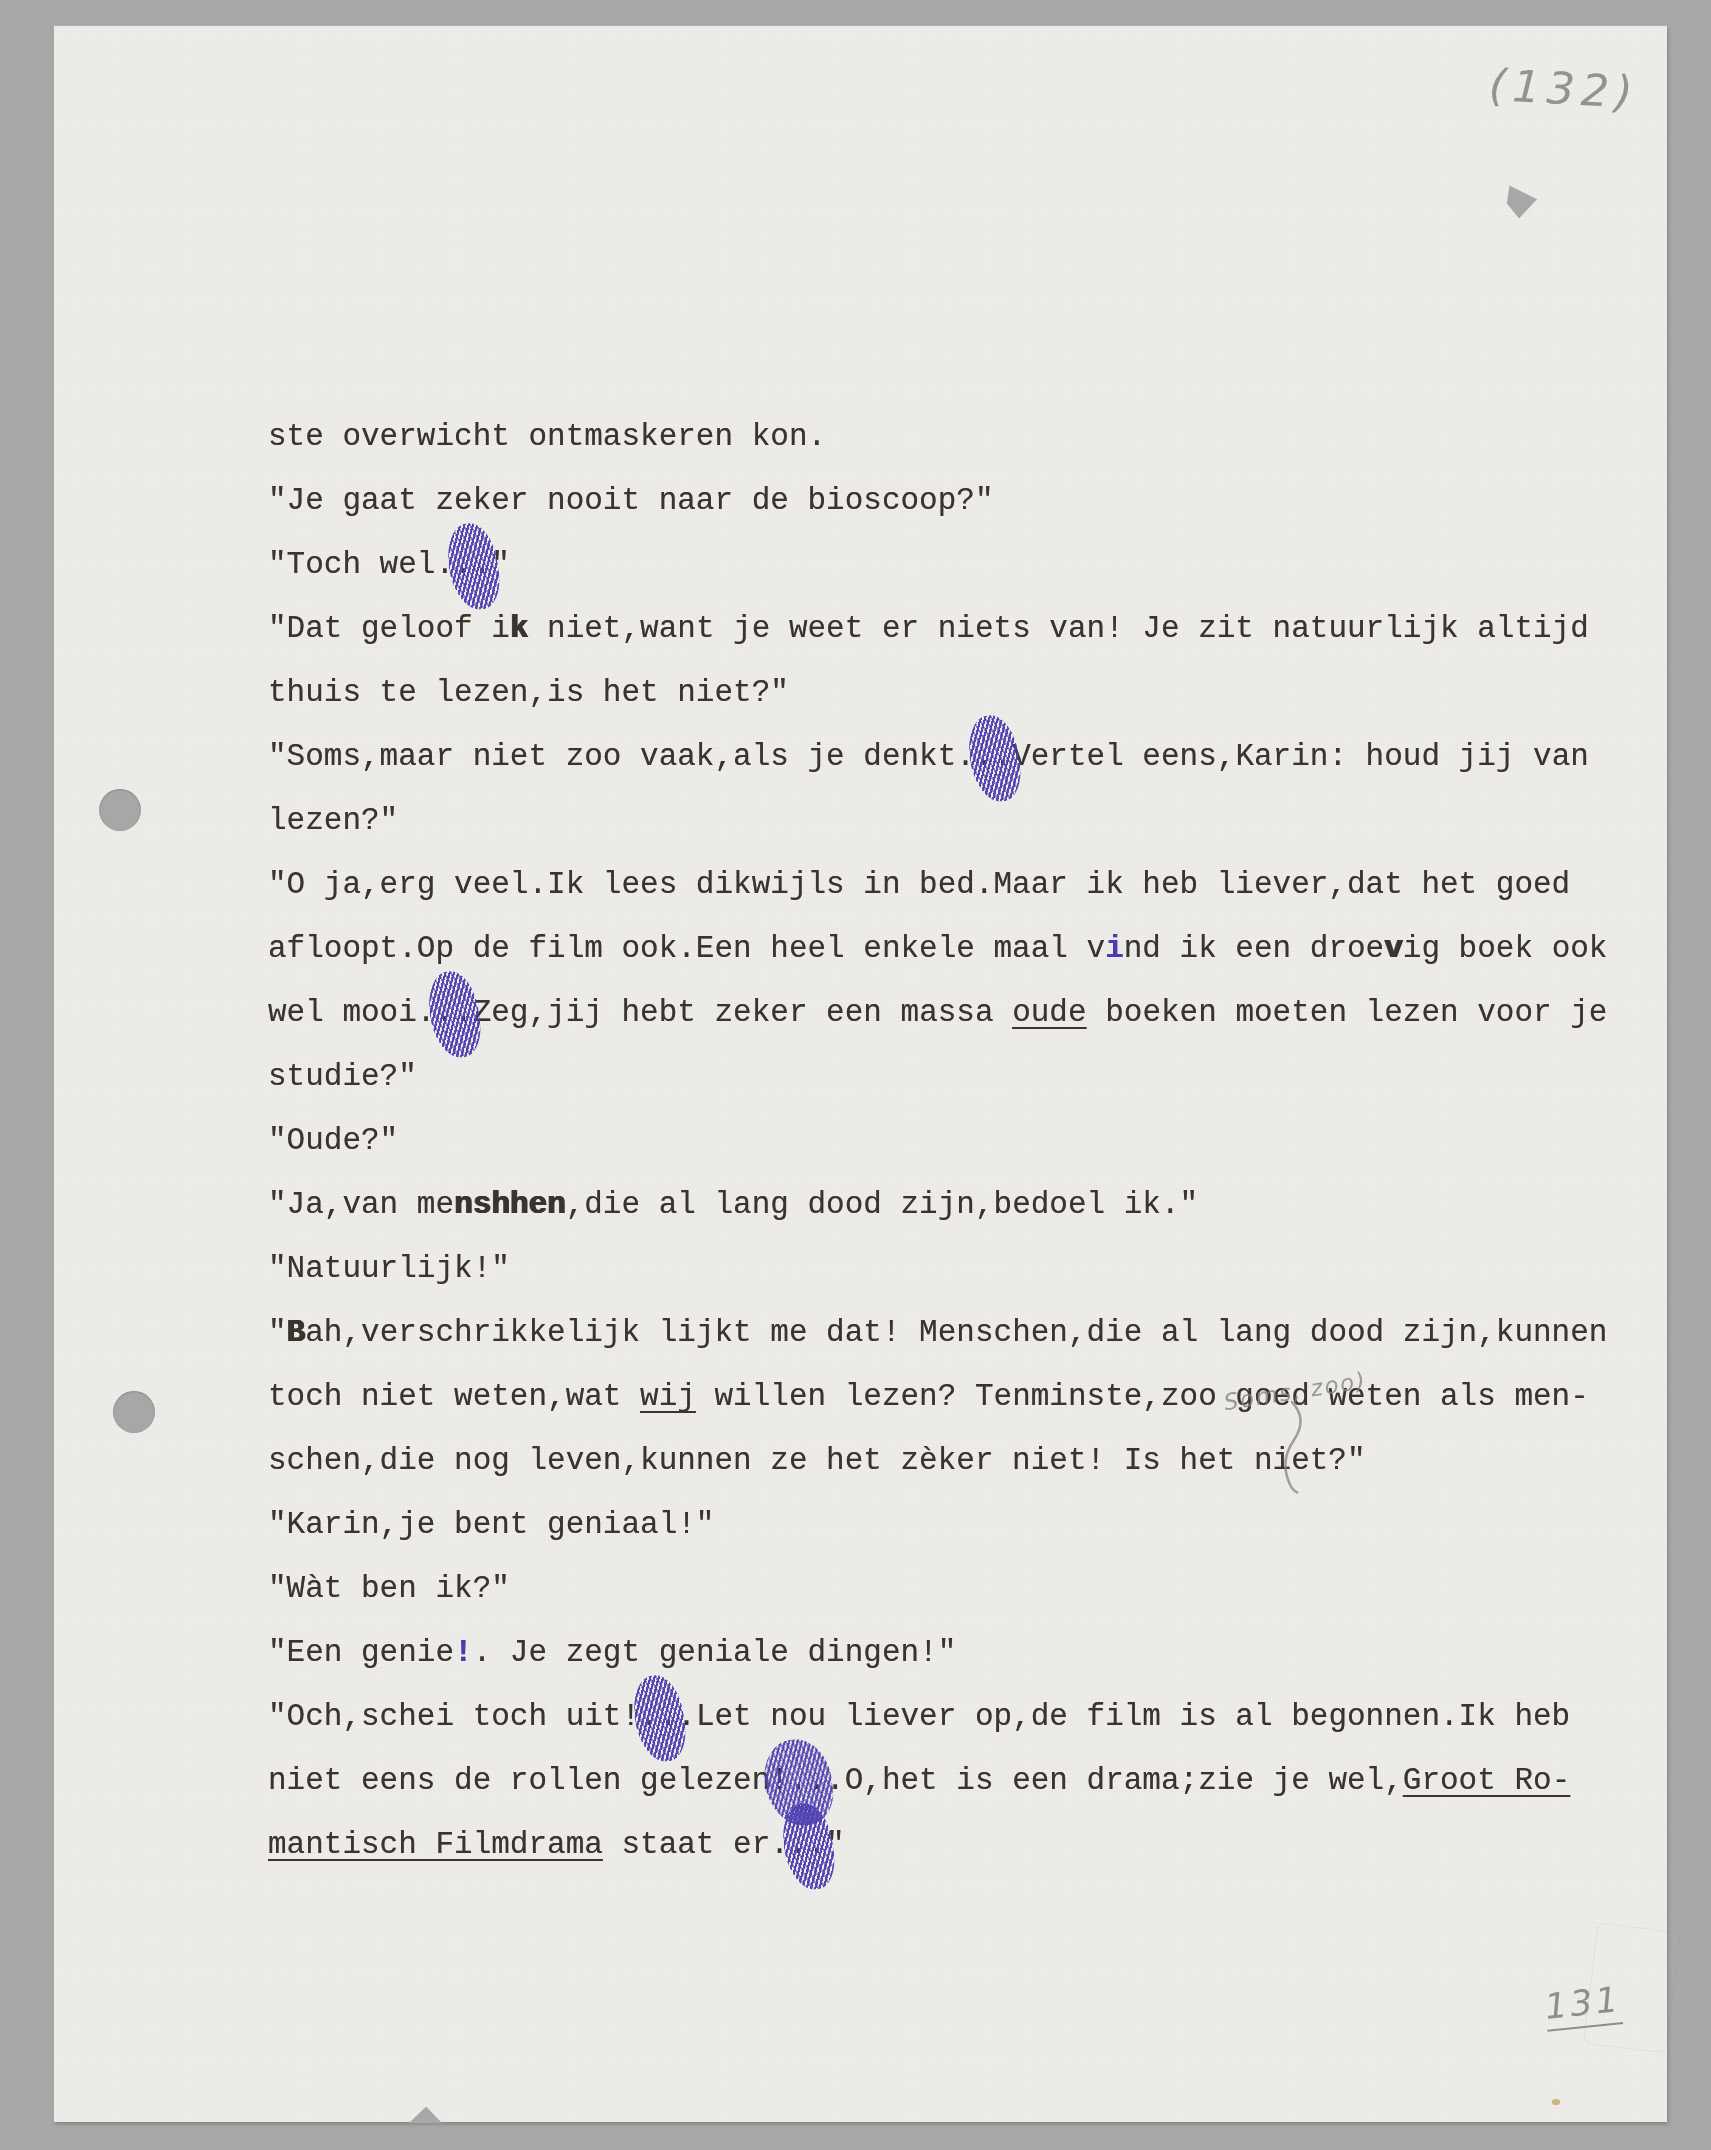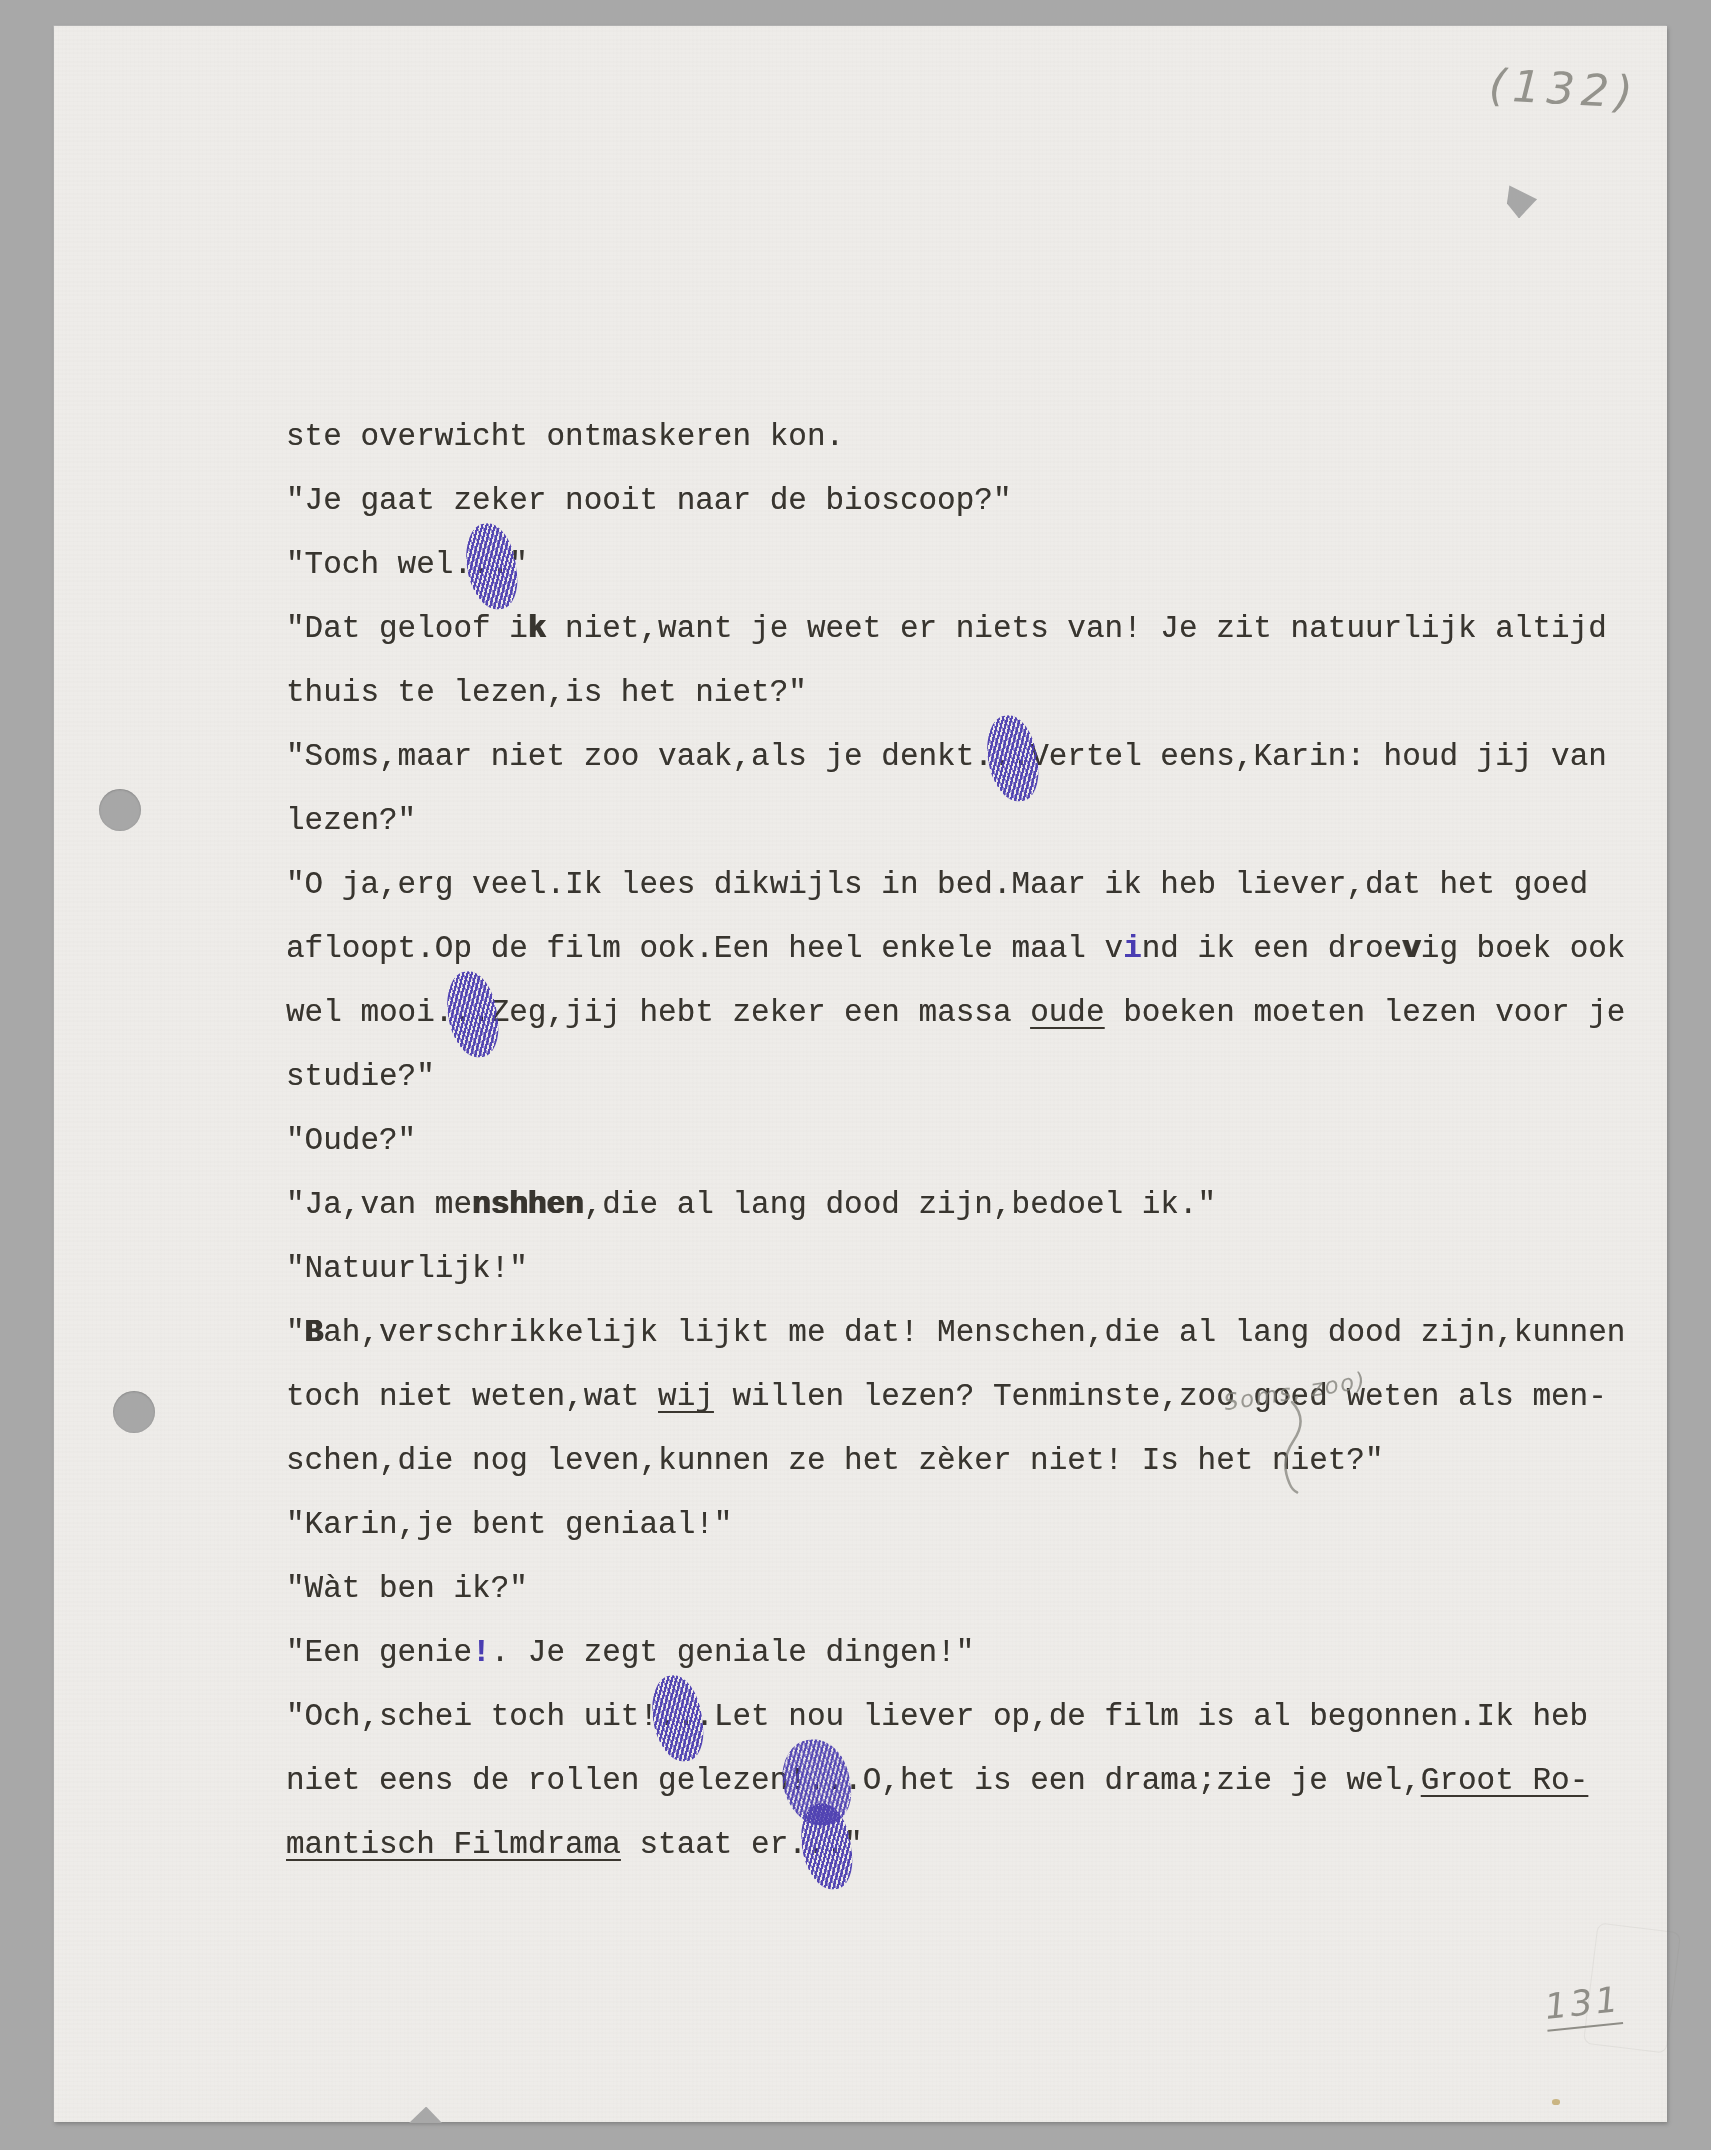--- a/index.html
+++ b/index.html
@@ -12,21 +12,21 @@
   }
   .paper{
     position:absolute;left:54px;top:26.4px;width:1613px;height:2096px;
     background:#eeece9;
     background-image:
       repeating-linear-gradient(0deg, rgba(120,115,105,.016) 0 1.9px, rgba(255,255,255,0) 1.9px 4.4px),
       repeating-linear-gradient(90deg, rgba(120,115,105,.012) 0 1.3px, rgba(255,255,255,0) 1.3px 3.8px);
     box-shadow:1.3px 1.9px 3.8px rgba(60,60,60,.35), -0.6px -0.6px 0 rgba(255,255,255,.25);
   }
   .typeblock{
-    position:absolute;left:232px;top:379px;width:1378px;
+    position:absolute;left:214px;top:379px;width:1378px;
     font:31px/64px "Liberation Mono", monospace;
     color:#38352f;
     letter-spacing:0;
     white-space:pre;
     text-shadow:0 0 0.6px rgba(56,53,47,.55);
   }
   .tline{height:64px;}
   .seg-n{}
   .seg-u{text-decoration:underline;text-decoration-thickness:2.2px;text-underline-offset:5.7px;text-decoration-color:#3a362f;}
   .seg-ot{font-weight:bold;text-shadow:1px 0 0 #38352f, -0.6px 0 0 rgba(56,53,47,.75), 0 0 0.6px rgba(56,53,47,.6);}

